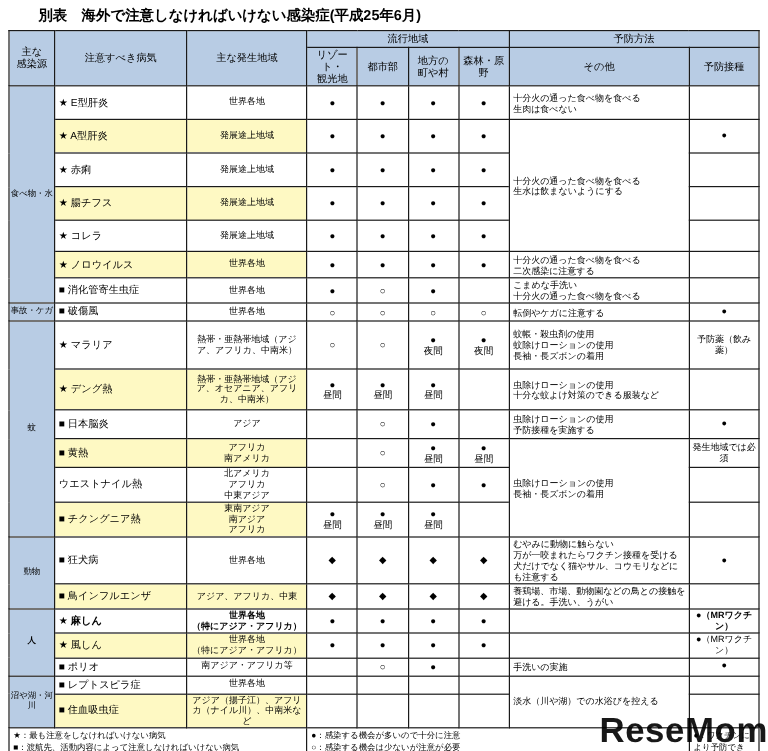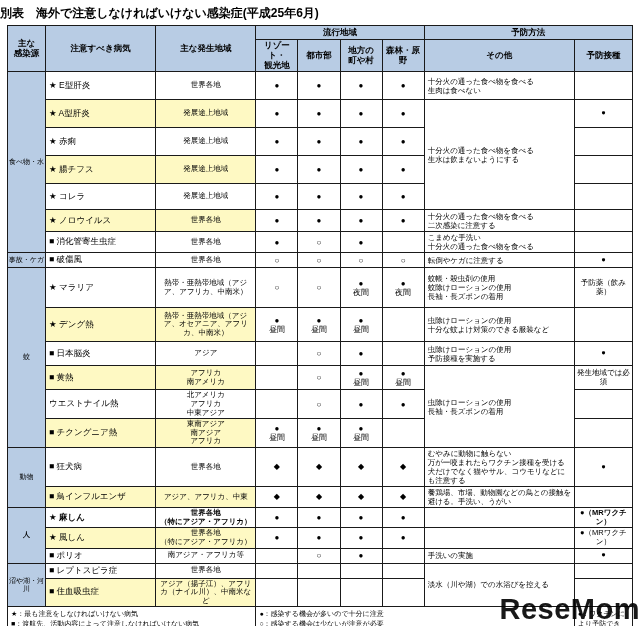--- a/index.html
+++ b/index.html
@@ -1,23 +1,23 @@
 <!DOCTYPE html>
 <html><head>
 <meta charset="utf-8">
 <style>
   html,body{margin:0;padding:0;}
   body{
     width:640px;height:626px;background:#ffffff;position:relative;overflow:hidden;
     font-family:"Liberation Sans","DejaVu Sans",sans-serif;color:#000;
   }
-  .title{padding:5px 0 3px 0;font-size:12px;font-weight:bold;letter-spacing:0px;}
+  .title{padding:5px 0 3px 0;font-size:12px;font-weight:bold;letter-spacing:0px;margin-left:32px;}
   table{border-collapse:collapse;margin-left:7px;width:626px;table-layout:fixed;}
   td,th{border:1px solid #1a1a1a;padding:1px 2px;vertical-align:middle;overflow:hidden;}
-  th{background:#b8cce4;font-weight:bold;font-size:8.5px;line-height:1.15;text-align:center;white-space:pre-line;padding:1px;}
+  th{background:#b8cce4;font-weight:normal;font-size:8.5px;line-height:1.15;text-align:center;white-space:pre-line;padding:1px;}
   .group-cell{background:#b8cce4;text-align:center;font-size:7px;line-height:1.2;padding:0;}
   .disease-cell{font-size:8.5px;white-space:nowrap;padding-left:3px;margin-top:25px;}
   .region-cell{font-size:7.5px;text-align:center;line-height:1.15;white-space:pre-line;}
   .mark-cell{font-size:8px;text-align:center;line-height:1.15;white-space:pre-line;padding:0;}
   .other-cell{font-size:7.5px;line-height:1.2;white-space:pre-line;vertical-align:middle;padding-left:3px;}
   .vaccine-cell{font-size:7.5px;text-align:center;line-height:1.15;white-space:pre-line;padding:0;}
   .shade{background:#fef9c3;}
   .legend-row td{font-size:7px;line-height:1.3;white-space:pre-line;vertical-align:top;padding:2px 3px;}
   .watermark{
     position:absolute;right:0;bottom:0px;font-size:29px;font-weight:bold;

